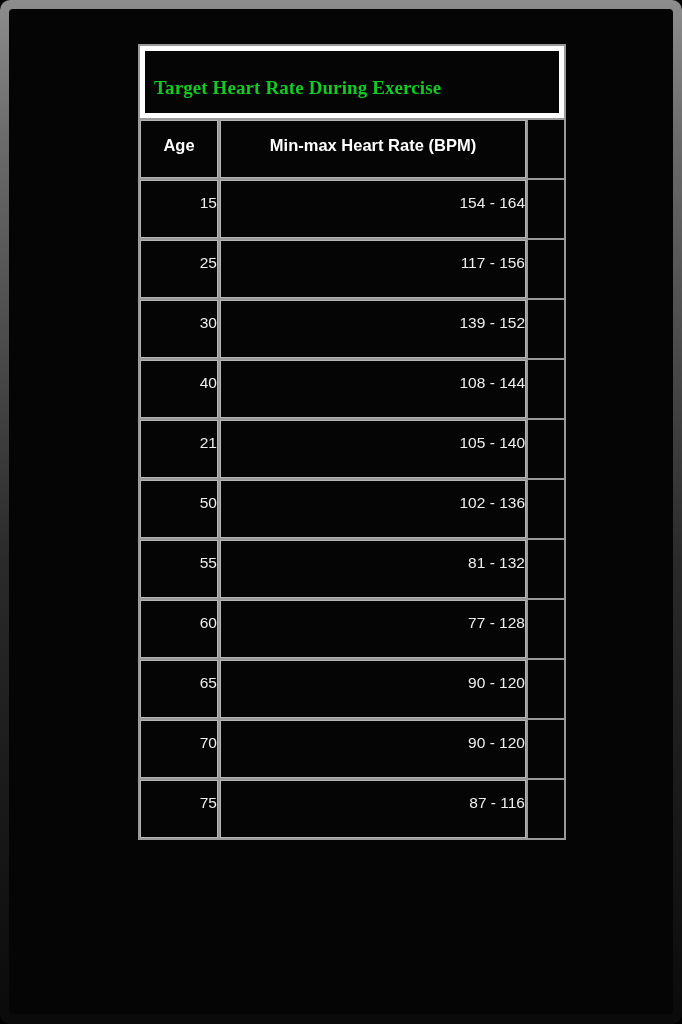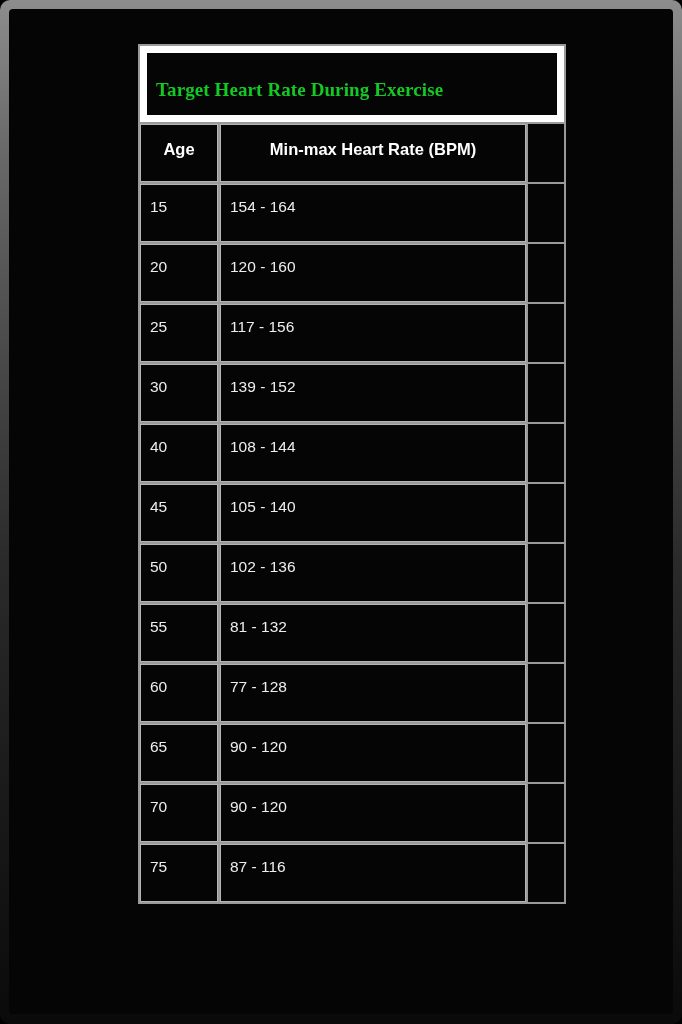--- a/index.html
+++ b/index.html
@@ -55,21 +55,21 @@
   
   .caption-cell {
     background: #050505;
     color: #13c924;
     font-family: "Liberation Serif", "DejaVu Serif", serif;
     font-weight: bold;
     font-size: 19px;
     letter-spacing: .1px;
     padding: 26px 0 14px 9px;
     vertical-align: bottom;
-    border: 7px solid #ffffff;
+    border: 5px solid #ffffff;
     height: 58px;
     box-sizing: border-box;
   }
 
   th.col-head {
     background: #050505;
     color: #ffffff;
     font-size: 16.5px;
     font-weight: bold;
     text-align: center;
@@ -78,21 +78,21 @@
     border: 1px solid #b5b5b5;
     height: 58px;
     box-sizing: border-box;
   }
 
   td.cell {
     background: #050505;
     color: #eeeeee;
     font-size: 15.5px;
     font-weight: normal;
-    text-align: left;
+    text-align: right;
     vertical-align: top;
     padding: 13px 0 0 9px;
     border: 1px solid #b5b5b5;
     height: 58px;
     box-sizing: border-box;
   }
 
   col.c-age  { width: 78px; }
   col.c-rate { width: 306px; }
   col.c-pad  { width: 36px; }
@@ -125,41 +125,36 @@
             <th class="col-head">Age</th>
             <th class="col-head">Min-max Heart Rate (BPM)</th>
             <th class="spacer"></th>
           </tr>
         <tr>
               <td class="cell">15</td>
               <td class="cell">154 - 164</td>
               <td class="spacer"></td>
             </tr>
             <tr>
-              <td class="cell">20</td>
-              <td class="cell">120 - 160</td>
-              <td class="spacer"></td>
-            </tr>
-            <tr>
               <td class="cell">25</td>
               <td class="cell">117 - 156</td>
               <td class="spacer"></td>
             </tr>
             <tr>
               <td class="cell">30</td>
               <td class="cell">139 - 152</td>
               <td class="spacer"></td>
             </tr>
             <tr>
               <td class="cell">40</td>
               <td class="cell">108 - 144</td>
               <td class="spacer"></td>
             </tr>
             <tr>
-              <td class="cell">45</td>
+              <td class="cell">21</td>
               <td class="cell">105 - 140</td>
               <td class="spacer"></td>
             </tr>
             <tr>
               <td class="cell">50</td>
               <td class="cell">102 - 136</td>
               <td class="spacer"></td>
             </tr>
             <tr>
               <td class="cell">55</td>

